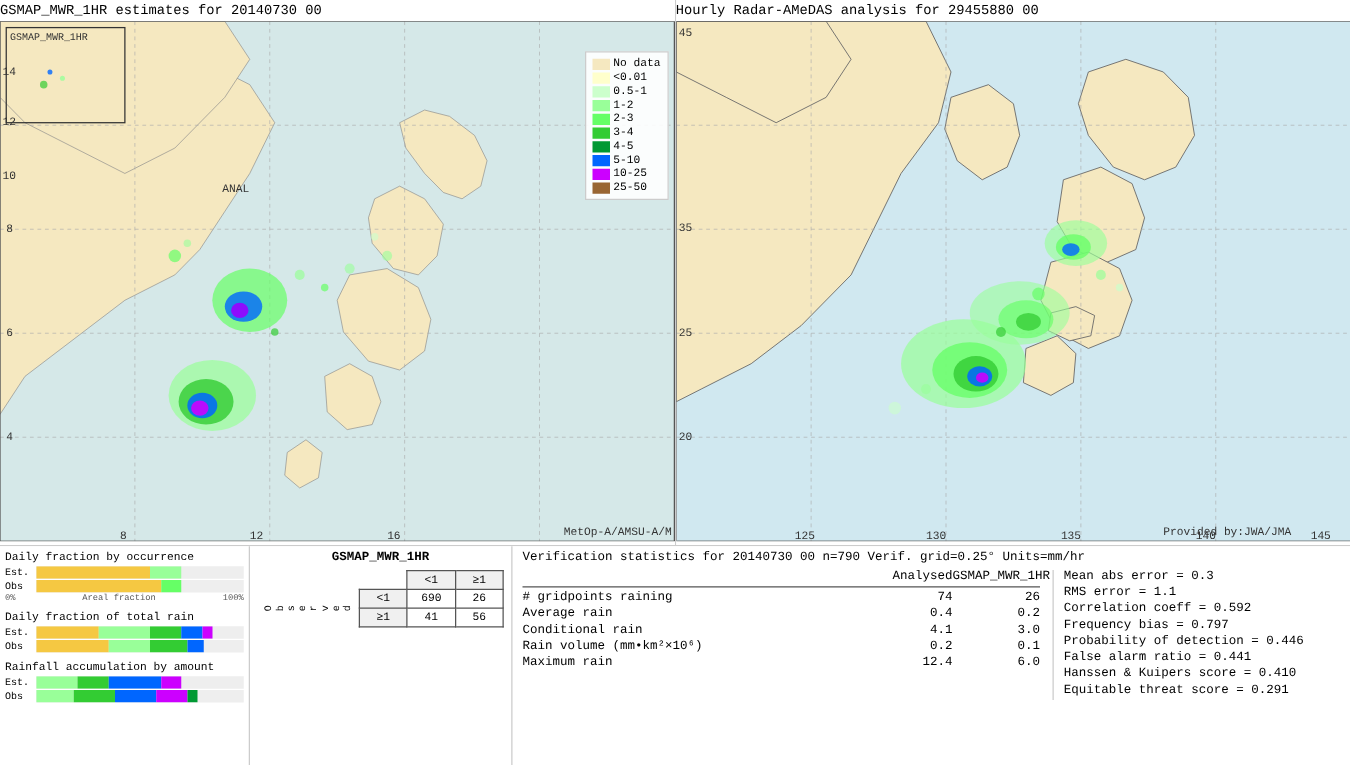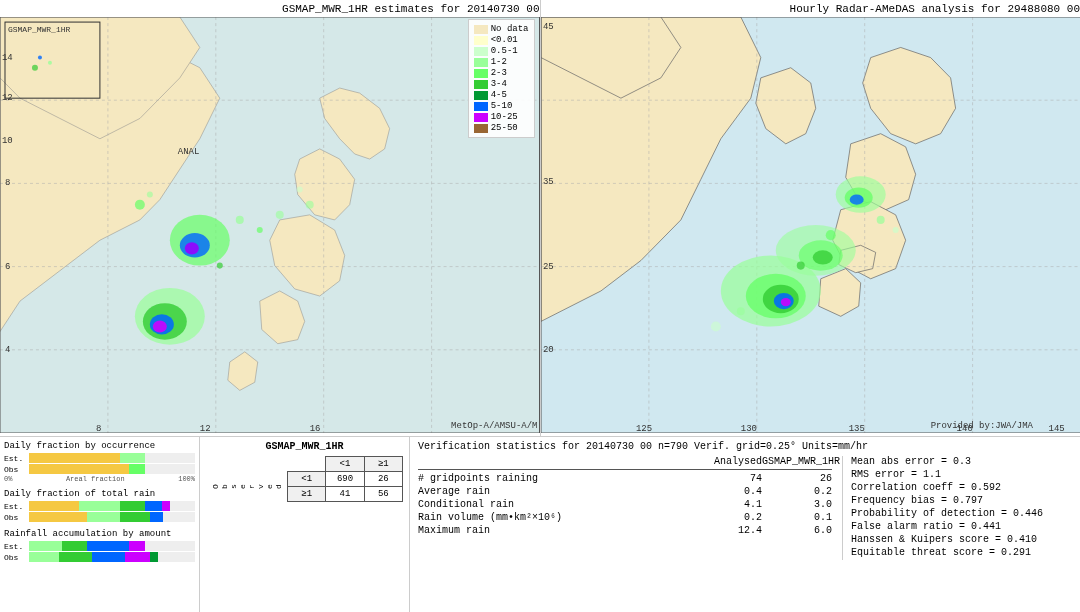--- a/index.html
+++ b/index.html
@@ -29,35 +29,35 @@
       background: #fff;
       overflow: hidden;
     }
     .map-panel-right {
       position: relative;
       flex: 1;
       background: #fff;
       overflow: hidden;
     }
     .map-title {
-      text-align: right;
+      text-align: left;
       font-size: 11px;
       font-family: 'Courier New', monospace;
       padding: 3px 0 2px 0;
       color: #000;
     }
     .map-content {
       position: relative;
       width: 100%;
       height: calc(100% - 20px);
     }
     
     .legend {
       position: absolute;
-      top: 2px;
+      top: 24px;
       right: 5px;
       background: rgba(255,255,255,0.9);
       border: 1px solid #ccc;
       padding: 3px 5px;
       font-size: 9px;
     }
     .legend-item {
       display: flex;
       align-items: center;
       margin: 1px 0;
@@ -322,21 +322,21 @@
             <span class="legend-color" style="background:#996633;"></span>
             <span>25-50</span>
           </div>
         </div>
 
         <div class="watermark-left" style="bottom:2px;right:2px;font-size:9px;color:#333;position:absolute;">MetOp-A/AMSU-A/M</div>
       </div>
     </div>
 
     <div class="map-panel-right">
-      <div class="map-title">Hourly Radar-AMeDAS analysis for 29488080 00</div>
+      <div class="map-title">Hourly Radar-AMeDAS analysis for 29455880 00</div>
       <div class="map-content">
         <svg class="map-svg" viewBox="0 0 540 410" preserveAspectRatio="none">
 
           <rect width="540" height="410" fill="#d0e8f0"></rect>
 
           <polygon points="0,0 200,0 220,40 210,80 180,120 160,160 140,200 100,240 60,270 20,290 0,300" fill="#f5e8c0" stroke="#666" stroke-width="0.7"></polygon>
           <polygon points="0,0 120,0 140,30 120,60 80,80 40,60 0,40" fill="#f5e8c0" stroke="#666" stroke-width="0.7"></polygon>
 
           <polygon points="220,60 250,50 270,65 275,90 265,115 245,125 225,110 215,85" fill="#f5e8c0" stroke="#666" stroke-width="0.7"></polygon>
 

